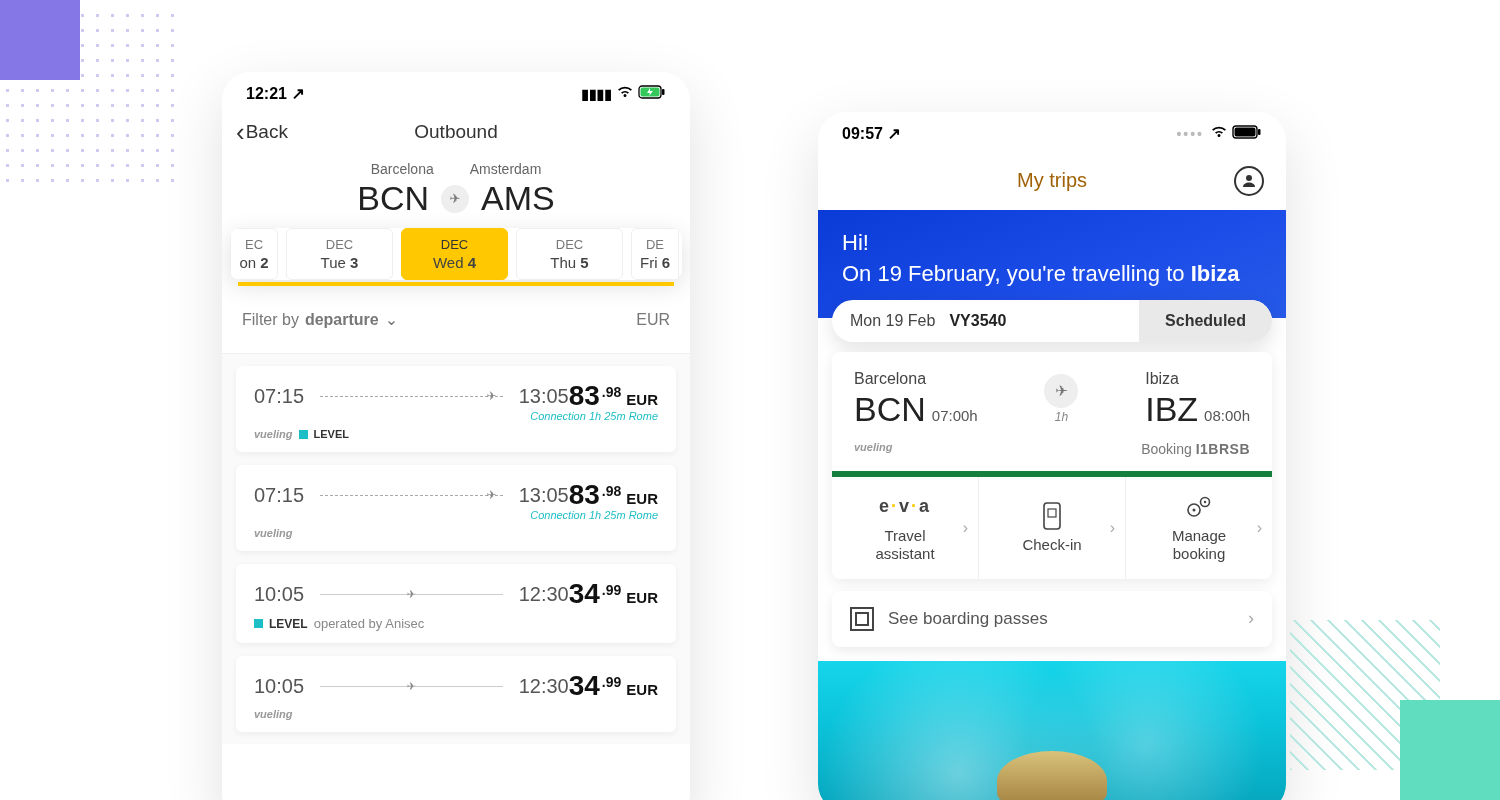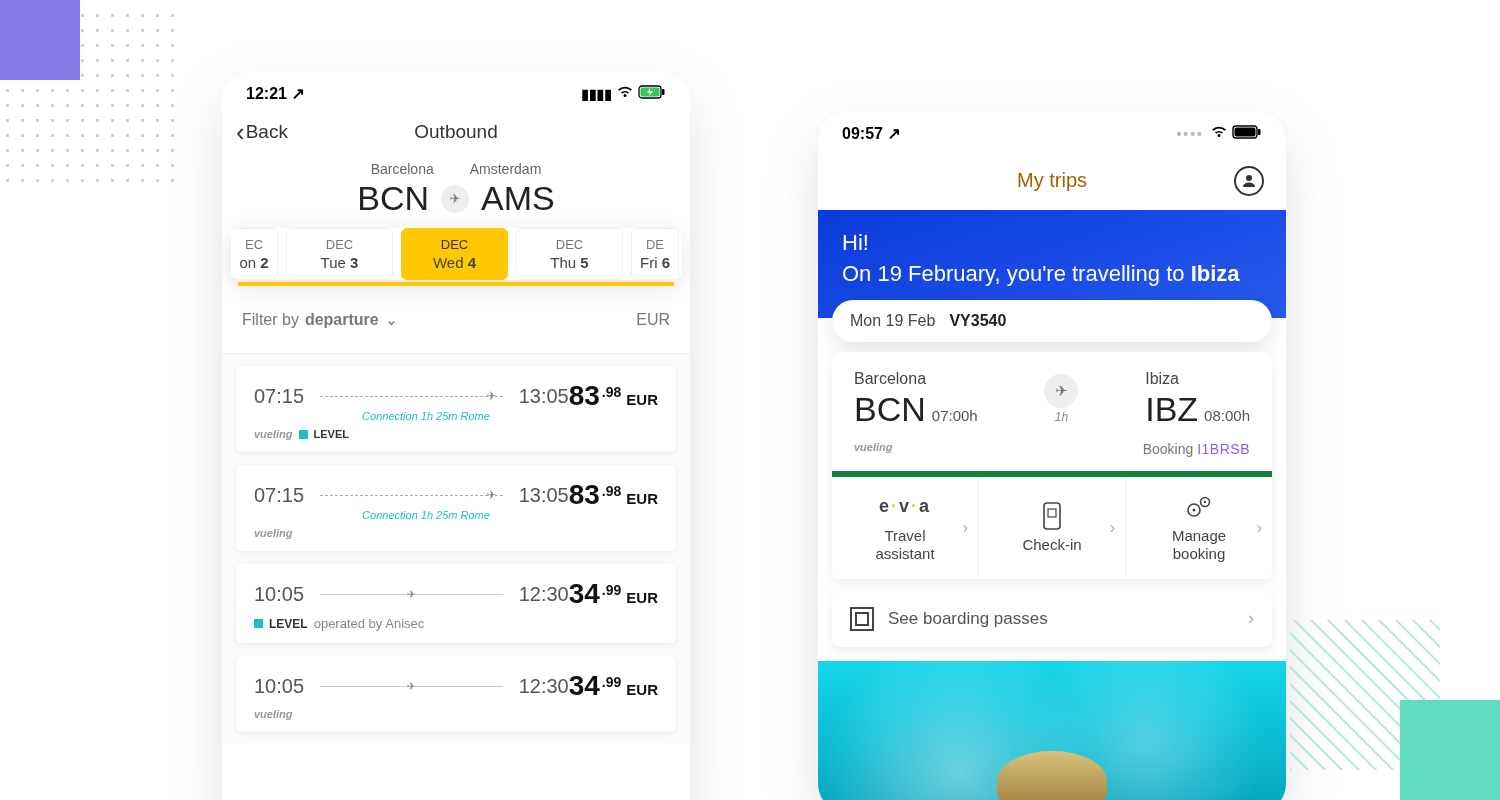--- a/index.html
+++ b/index.html
@@ -40,21 +40,21 @@
 .flight-times{display:flex;align-items:center;gap:10px;flex:1}
 .ft{font-size:20px;color:#555;font-weight:300}
 .flight-line{flex:1;height:1px;background:#ccc;position:relative;margin:0 6px}
 .flight-line.dashed{border-top:1px dashed #aaa;background:none;height:0}
 .plane-dot{position:absolute;left:50%;top:-6px;transform:translateX(-50%);font-size:11px;color:#888}
 .plane-small{position:absolute;right:6px;top:-8px;font-size:12px;color:#888}
 .price{display:flex;align-items:baseline;gap:2px}
 .price-main{font-size:28px;font-weight:700;color:#111}
 .price-dec{font-size:14px;font-weight:700;color:#111;align-self:flex-start;margin-top:4px}
 .price-cur{font-size:15px;font-weight:700;color:#111;margin-left:3px}
-.connection{font-size:11px;color:#1EBEC6;font-style:italic;text-align:center;margin-top:-2px;margin-left:-60px}
+.connection{font-size:11px;color:#1EBEC6;font-style:italic;text-align:right;margin-top:-2px;margin-left:-60px}
 .airline-row{display:flex;align-items:center;gap:6px;margin-top:6px;font-size:11px;color:#888}
 .level-badge{display:inline-block;width:9px;height:9px;background:#1EBEC6}
 .brand-vueling{font-size:11px;color:#999;font-style:italic;font-weight:600}
 .op-text{font-size:13px;color:#888}
 
 .r-header{display:flex;align-items:center;justify-content:center;position:relative;padding:14px 0 18px}
 .r-title{font-size:20px;font-weight:500;color:#a16207}
 .avatar{position:absolute;right:22px;width:30px;height:30px;border:2px solid #333;border-radius:50%;display:flex;align-items:center;justify-content:center;cursor:pointer}
 .avatar svg{width:18px;height:18px}
 .hero{background:linear-gradient(160deg,#0a3bd6 0%,#1d4de8 60%,#265ae8 100%);color:#fff;padding:18px 24px 28px;font-size:22px;line-height:1.4}
@@ -68,21 +68,21 @@
 .trip-col{display:flex;flex-direction:column;gap:2px}
 .trip-city{font-size:16px;color:#444}
 .trip-code{display:flex;align-items:baseline;gap:6px}
 .trip-code .code{font-size:34px;font-weight:300;color:#222}
 .trip-code .time{font-size:15px;color:#555}
 .trip-plane{display:flex;flex-direction:column;align-items:center;gap:2px}
 .trip-plane .circ{width:34px;height:34px;background:#eee;border-radius:50%;display:flex;align-items:center;justify-content:center;font-size:15px;color:#777}
 .trip-plane .dur{font-size:12px;font-style:italic;color:#888}
 .trip-meta{display:flex;justify-content:space-between;padding:4px 22px 14px;font-size:14px;color:#888}
 .booking-ref{color:#777}
-.booking-ref b{font-weight:400;color:#8b5cf6;letter-spacing:0.5px}
+.booking-ref b{font-weight:700;color:#737373;letter-spacing:0.5px}
 .actions{display:flex;border-top:6px solid #15803d}
 .action{flex:1;display:flex;flex-direction:column;align-items:center;justify-content:center;gap:6px;padding:16px 6px;border-right:1px solid #eee;cursor:pointer;position:relative}
 .action:last-child{border-right:none}
 .action-icon{font-size:22px;color:#444;height:28px;display:flex;align-items:center}
 .action-label{font-size:15px;color:#444;text-align:center;line-height:1.2}
 .action-chev{position:absolute;right:10px;top:50%;transform:translateY(-50%);color:#aaa;font-size:16px}
 .eva{font-size:18px;font-weight:700;letter-spacing:2px;color:#444}
 .eva .dot{color:#FFC800}
 .boarding{margin:12px 14px 0;background:#fff;border-radius:8px;box-shadow:0 4px 12px rgba(0,0,0,0.08);display:flex;align-items:center;padding:16px 18px;cursor:pointer}
 .bp-icon{width:24px;height:24px;border:2px solid #444;display:flex;align-items:center;justify-content:center;margin-right:14px}
@@ -291,20 +291,21 @@
     <div>Hi!</div>
     <div>
       <span>On 19 February, you're travelling to </span><b>Ibiza</b>
     </div>
   </div>
   <div class="trip-pill">
     <div class="pill-left">
       <span>Mon 19 Feb</span>
       <span class="pill-flight">VY3540</span>
     </div>
+    <div class="pill-right">Scheduled</div>
   </div>
   <div class="trip-card">
     <div class="trip-route">
       <div class="trip-col">
         <div class="trip-city">Barcelona</div>
         <div class="trip-code">
           <span class="code">BCN</span>
           <span class="time">07:00h</span>
         </div>
       </div>

